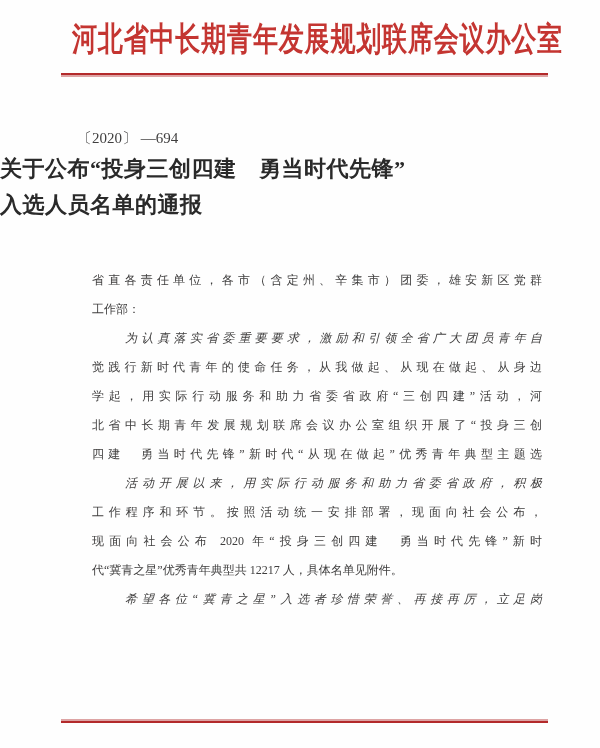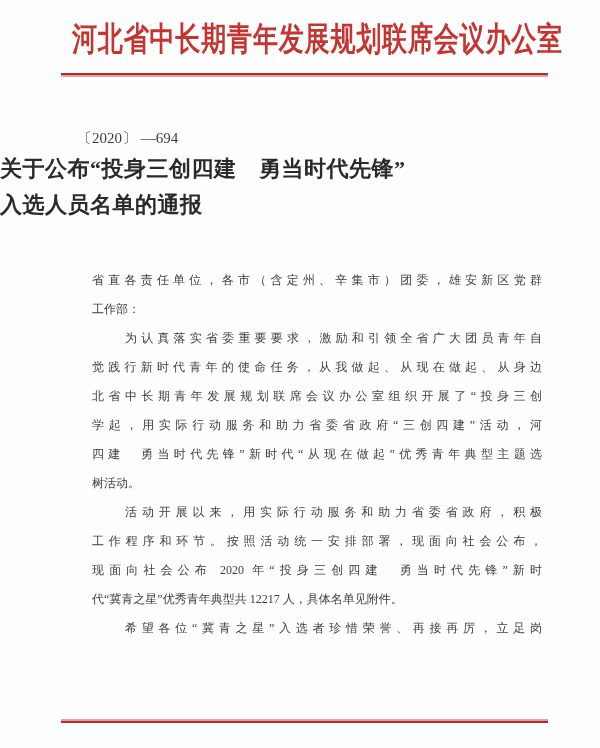--- a/index.html
+++ b/index.html
@@ -88,20 +88,21 @@
     text-align: justify;
     text-align-last: justify;
     text-justify: inter-character;
     white-space: nowrap;
   }
   .bline.end {
     text-align-last: left;
   }
   .bline.indent {
     text-indent: 33px;
+    font-style: italic;
   }
 </style>
 </head>
 <body>
 
 <div class="page">
 
   <div class="letterhead">河北省中长期青年发展规划联席会议办公室</div>
 
   <div class="rule rule-top"></div>
@@ -111,24 +112,23 @@
   <div class="notice-title">
     <div>关于公布“投身三创四建　勇当时代先锋”</div>
     <div>入选人员名单的通报</div>
   </div>
 
   <div class="body-block">
     <div class="bline">省直各责任单位，各市（含定州、辛集市）团委，雄安新区党群</div>
     <div class="bline end">工作部：</div>
     <div class="bline indent">为认真落实省委重要要求，激励和引领全省广大团员青年自</div>
     <div class="bline">觉践行新时代青年的使命任务，从我做起、从现在做起、从身边</div>
+    <div class="bline">学起，用实际行动服务和助力省委省政府“三创四建”活动，河</div>
     <div class="bline">北省中长期青年发展规划联席会议办公室组织开展了“投身三创</div>
-    <div class="bline">学起，用实际行动服务和助力省委省政府“三创四建”活动，河</div>
     <div class="bline">四建　勇当时代先锋”新时代“从现在做起”优秀青年典型主题选</div>
-    <div class="bline end">树活动。</div>
     <div class="bline indent">活动开展以来，用实际行动服务和助力省委省政府，积极</div>
     <div class="bline">工作程序和环节。按照活动统一安排部署，现面向社会公布，</div>
     <div class="bline">现面向社会公布 2020 年“投身三创四建　勇当时代先锋”新时</div>
     <div class="bline end">代“冀青之星”优秀青年典型共 12217 人，具体名单见附件。</div>
     <div class="bline indent">希望各位“冀青之星”入选者珍惜荣誉、再接再厉，立足岗</div>
   </div>
 
   <div class="rule rule-bottom"></div>
 
 </div>

